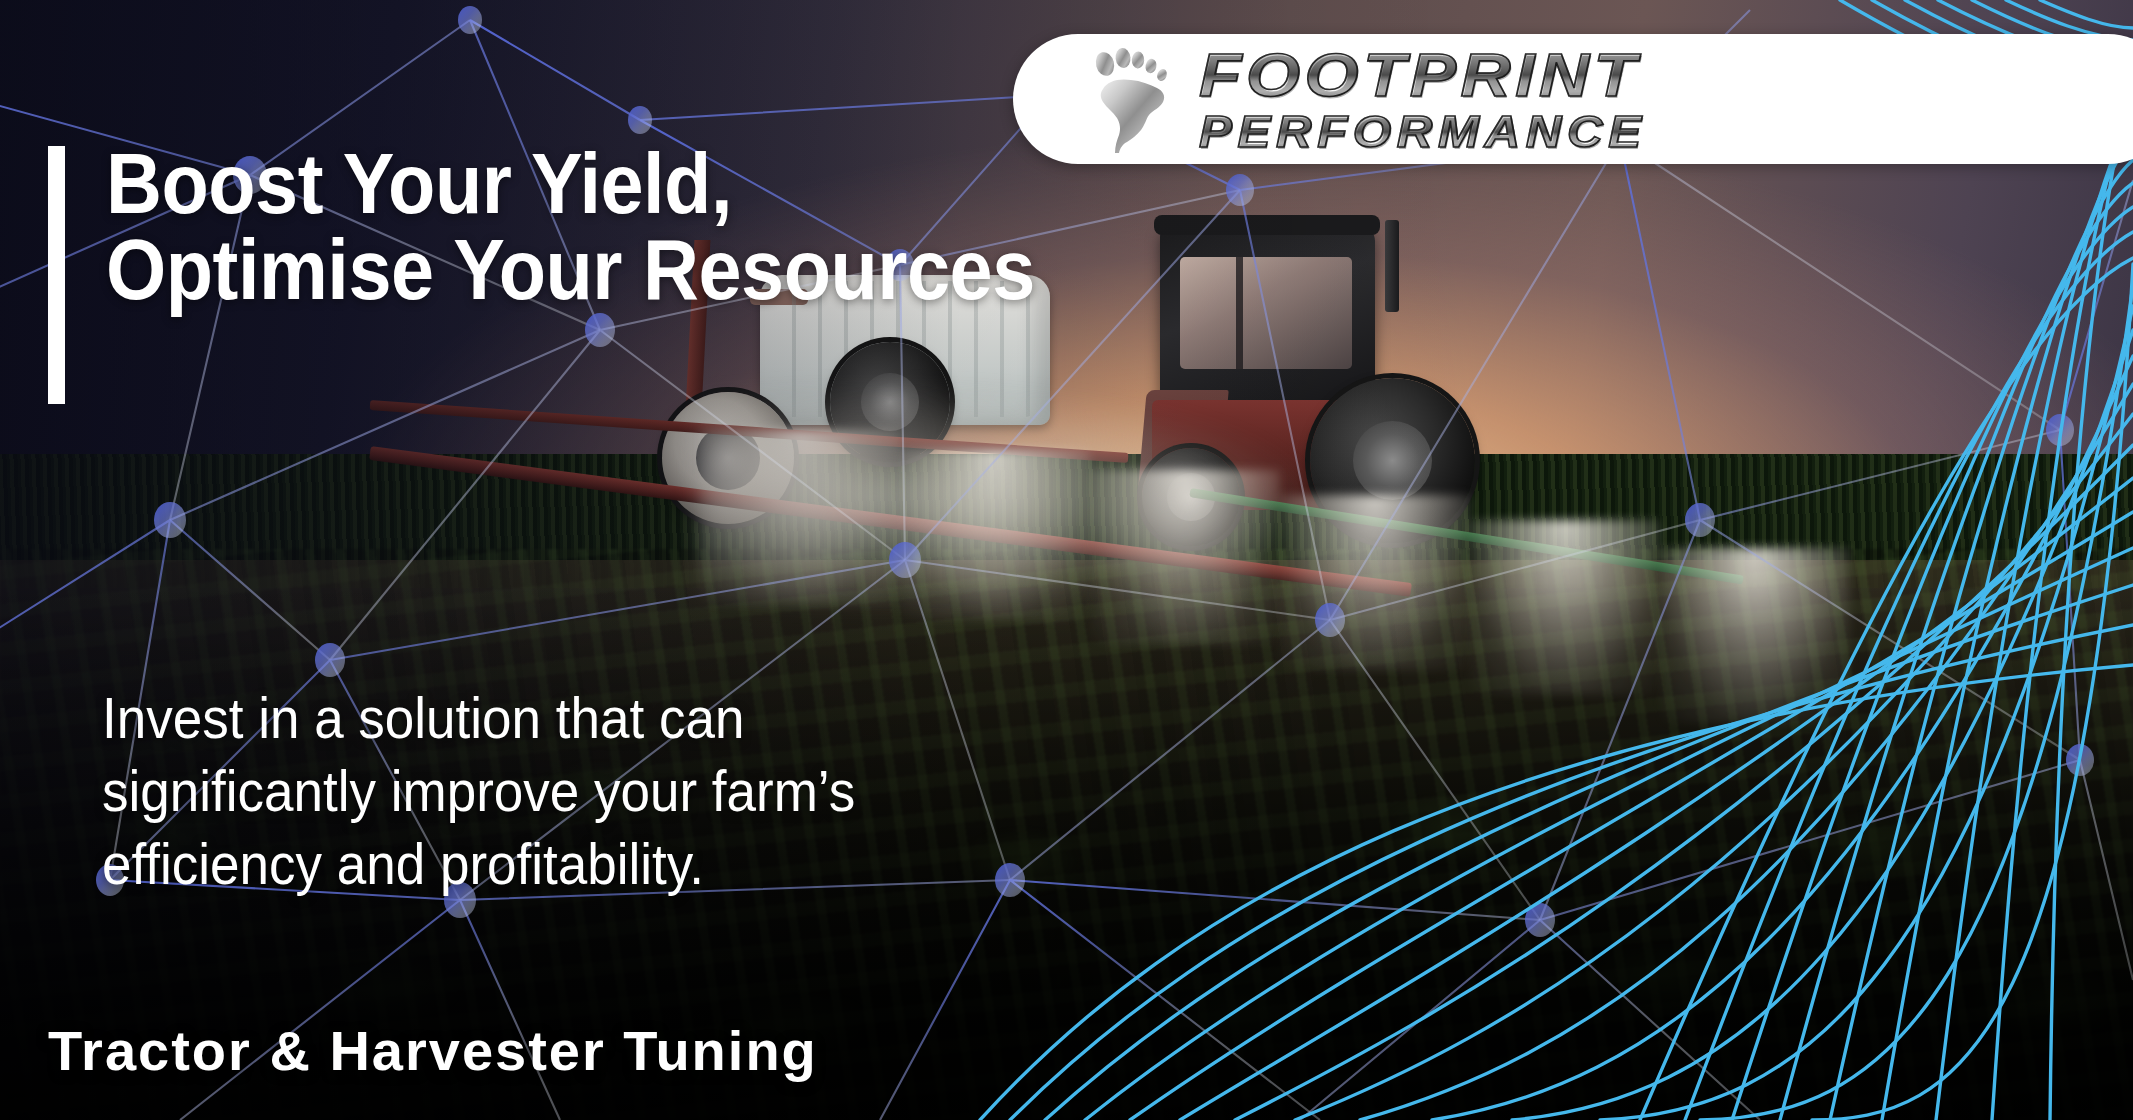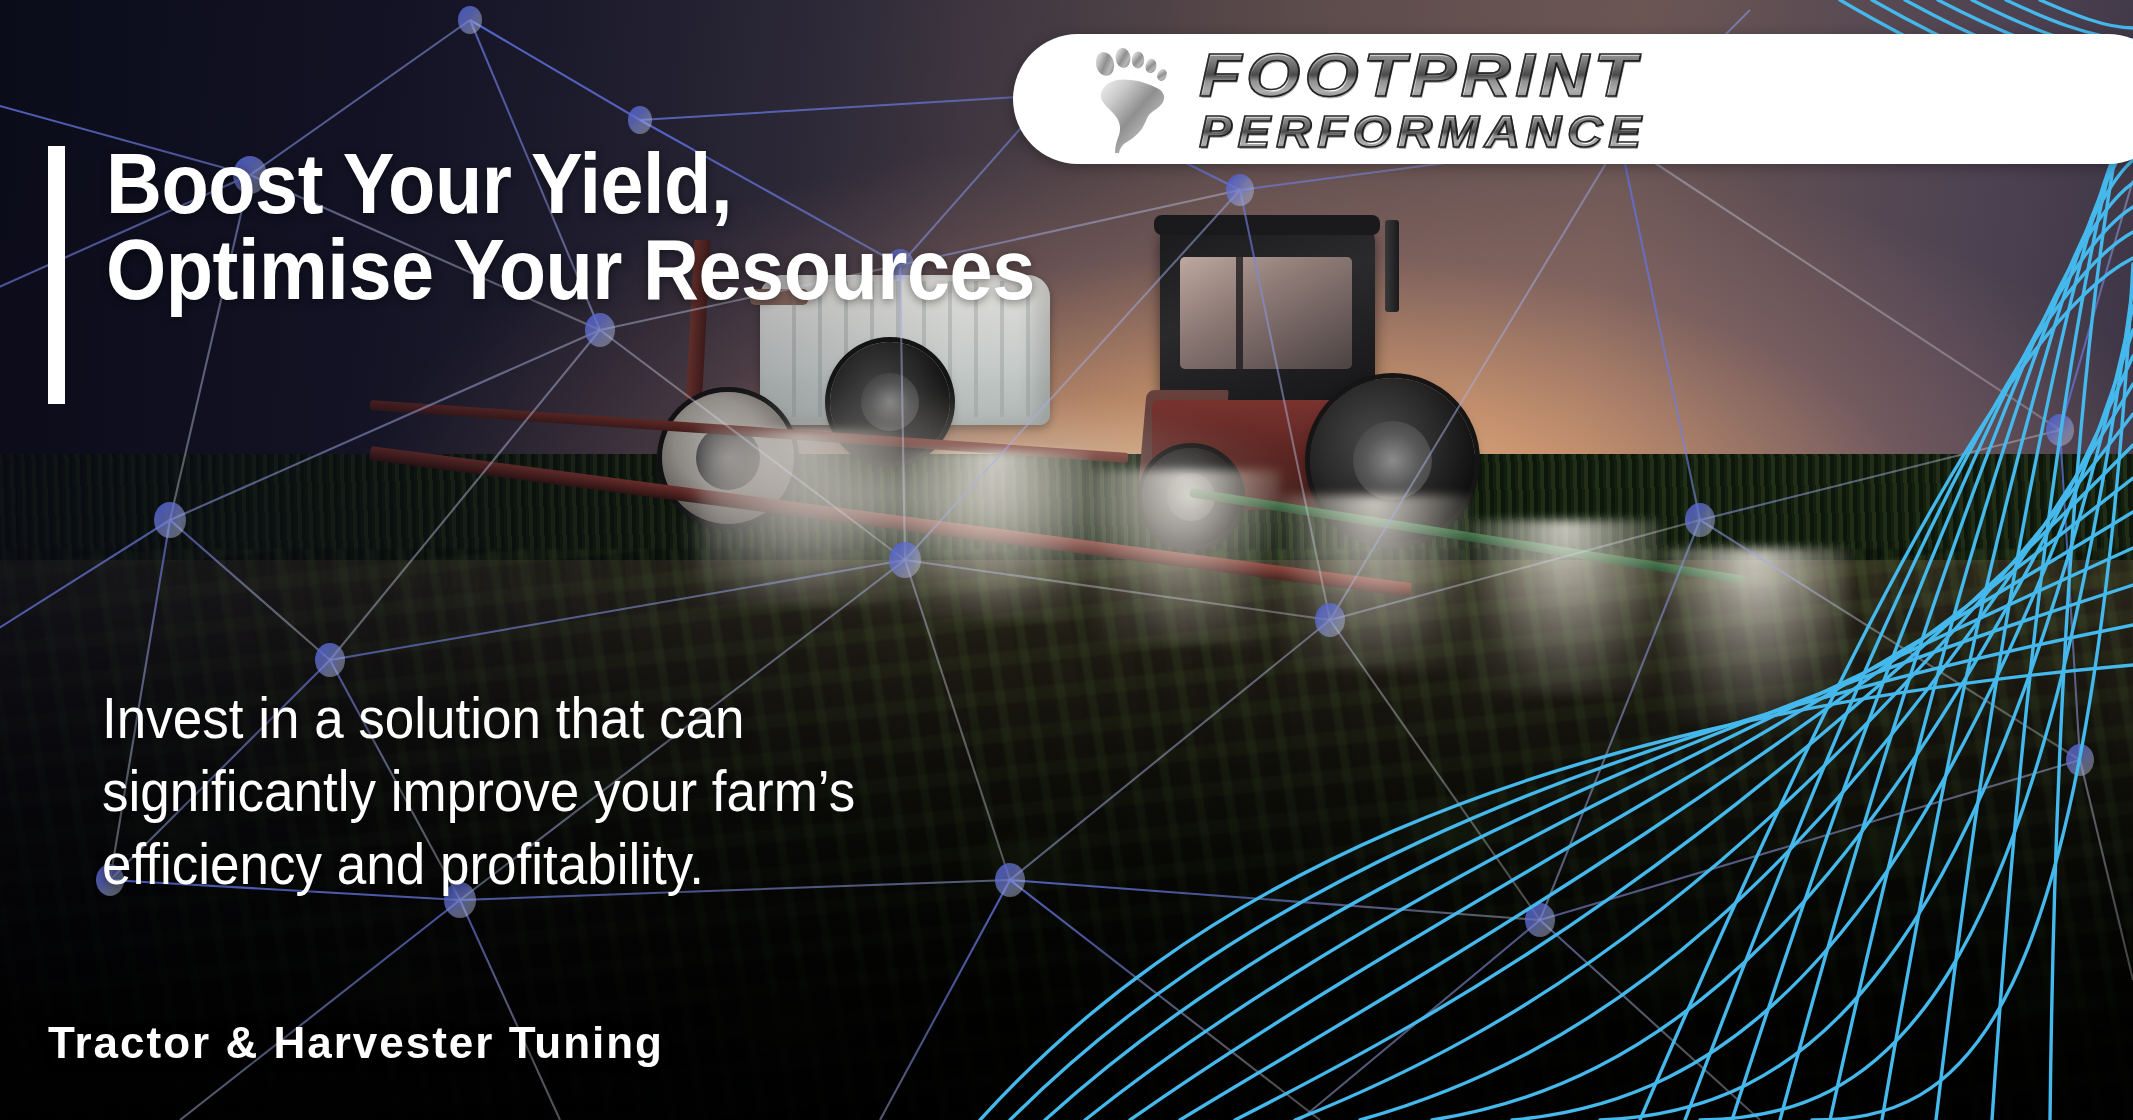--- a/index.html
+++ b/index.html
@@ -207,21 +207,21 @@
     transform:scaleX(0.93);
     transform-origin:left top;
     text-shadow:0 2px 10px rgba(0,0,0,0.55);
     white-space:pre-line;
     max-width:1000px;
   }
   .tagline{
     position:absolute; left:48px; top:1018px;
     font-family:"Liberation Sans", sans-serif;
     font-weight:700;
-    font-size:44px;
+    font-size:56px;
     letter-spacing:2px;
     color:#ffffff;
     text-shadow:0 2px 12px rgba(0,0,0,0.7);
   }
 
   
   .logo-pill{
     position:absolute; right:-40px; top:34px;
     width:1160px; height:130px;
     background:#ffffff;

